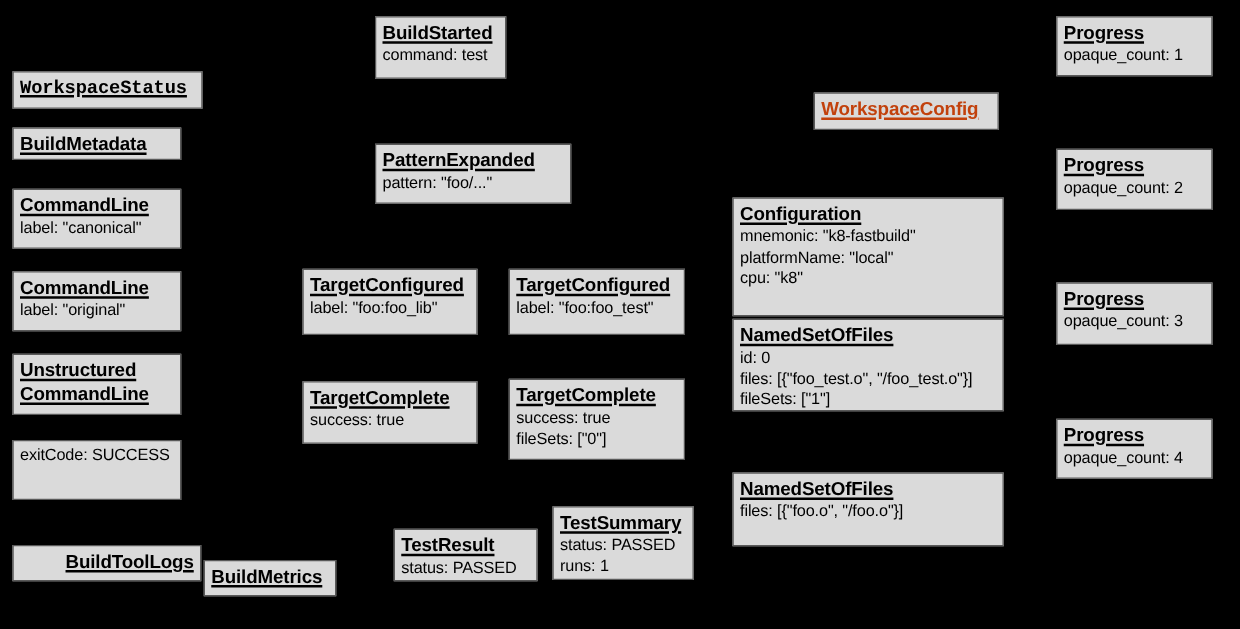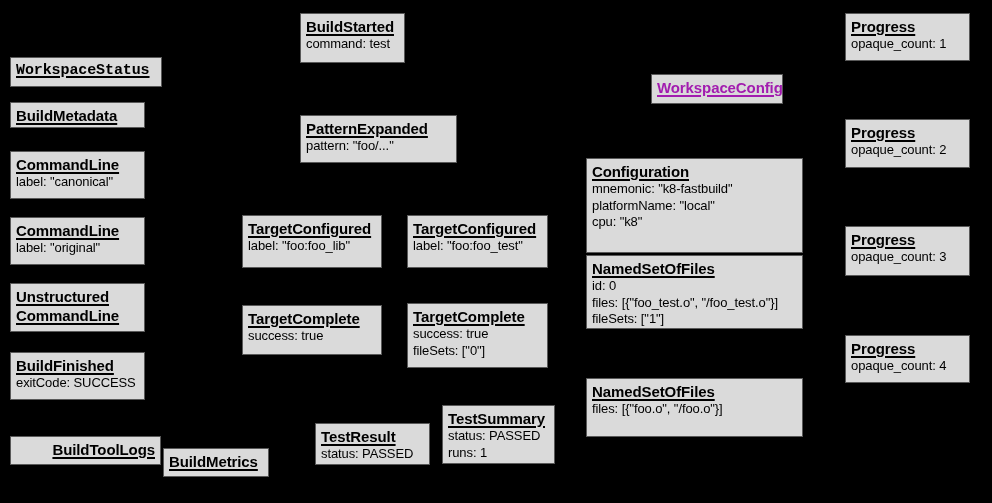--- a/index.html
+++ b/index.html
@@ -59,21 +59,20 @@
     </div>
     <div class="node" style="left: 10px; top: 217px; width: 135px; height: 48px; background: rgb(218, 218, 218); border-color: rgb(89, 89, 89); color: rgb(0, 0, 0);">
       <div class="node-title"><span>CommandLine</span></div>
       <div class="node-line">label: "original"</div>
     </div>
     <div class="node" style="left: 10px; top: 283px; width: 135px; height: 49px; background: rgb(218, 218, 218); border-color: rgb(89, 89, 89); color: rgb(0, 0, 0);">
       <div class="node-title"><span>Unstructured</span></div>
       <div class="node-title"><span>CommandLine</span></div>
     </div>
     <div class="node" style="left: 10px; top: 352px; width: 135px; height: 48px; background: rgb(218, 218, 218); border-color: rgb(89, 89, 89); color: rgb(0, 0, 0);">
-      <div class="node-title"><span>BuildFinished</span></div>
       <div class="node-line">exitCode: SUCCESS</div>
     </div>
     <div class="node" style="left: 10px; top: 436px; width: 151px; height: 29px; background: rgb(218, 218, 218); border-color: rgb(89, 89, 89); color: rgb(0, 0, 0); text-align: right;">
       <div class="node-title"><span>BuildToolLogs</span></div>
     </div>
     <div class="node" style="left: 163px; top: 448px; width: 106px; height: 29px; background: rgb(218, 218, 218); border-color: rgb(89, 89, 89); color: #000000;">
       <div class="node-title"><span>BuildMetrics</span></div>
     </div>
     <div class="node" style="left: 300px; top: 13px; width: 105px; height: 50px; background: rgb(218, 218, 218); border-color: rgb(89, 89, 89); color: rgb(0, 0, 0);">
       <div class="node-title"><span>BuildStarted</span></div>
@@ -102,21 +101,21 @@
     </div>
     <div class="node" style="left: 315px; top: 423px; width: 115px; height: 42px; background: rgb(218, 218, 218); border-color: rgb(89, 89, 89); color: #000000;">
       <div class="node-title"><span>TestResult</span></div>
       <div class="node-line">status: PASSED</div>
     </div>
     <div class="node" style="left: 442px; top: 405px; width: 113px; height: 59px; background: rgb(218, 218, 218); border-color: rgb(89, 89, 89); color: rgb(0, 0, 0);">
       <div class="node-title"><span>TestSummary</span></div>
       <div class="node-line">status: PASSED</div>
       <div class="node-line">runs: 1</div>
     </div>
-    <div class="node" style="left: 651px; top: 74px; width: 132px; height: 30px; background: rgb(218, 218, 218); border-color: rgb(89, 89, 89); color: #a21caf;">
+    <div class="node" style="left: 651px; top: 74px; width: 148px; height: 30px; background: rgb(218, 218, 218); border-color: rgb(89, 89, 89); color: #c2410c;">
       <div class="node-title"><span>WorkspaceConfig</span></div>
     </div>
     <div class="node" style="left: 586px; top: 158px; width: 217px; height: 95px; background: rgb(218, 218, 218); border-color: rgb(89, 89, 89); color: rgb(0, 0, 0);">
       <div class="node-title"><span>Configuration</span></div>
       <div class="node-line">mnemonic: "k8-fastbuild"</div>
       <div class="node-line">platformName: "local"</div>
       <div class="node-line">cpu: "k8"</div>
     </div>
     <div class="node" style="left: 586px; top: 255px; width: 217px; height: 74px; background: rgb(218, 218, 218); border-color: rgb(89, 89, 89); color: rgb(0, 0, 0);">
       <div class="node-title"><span>NamedSetOfFiles</span></div>

